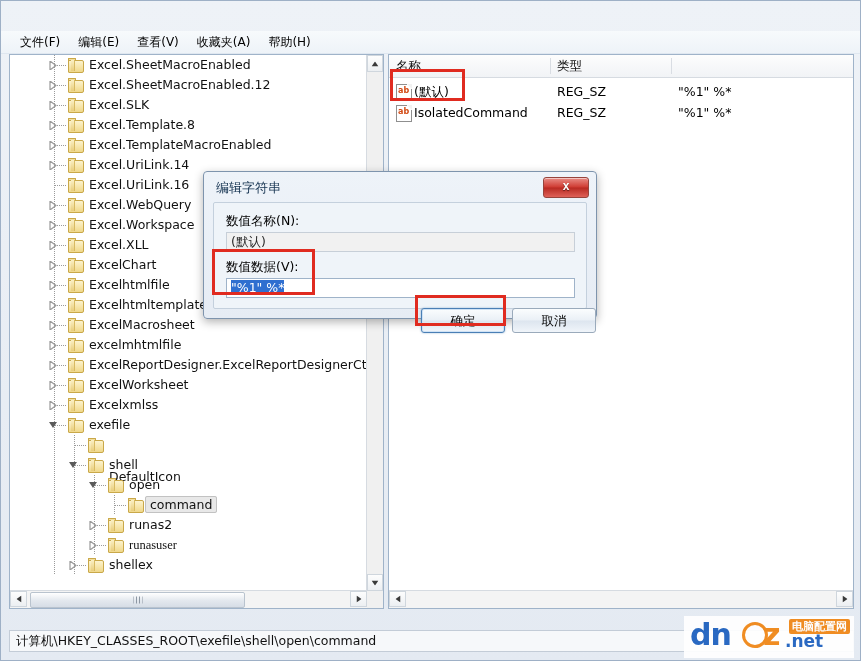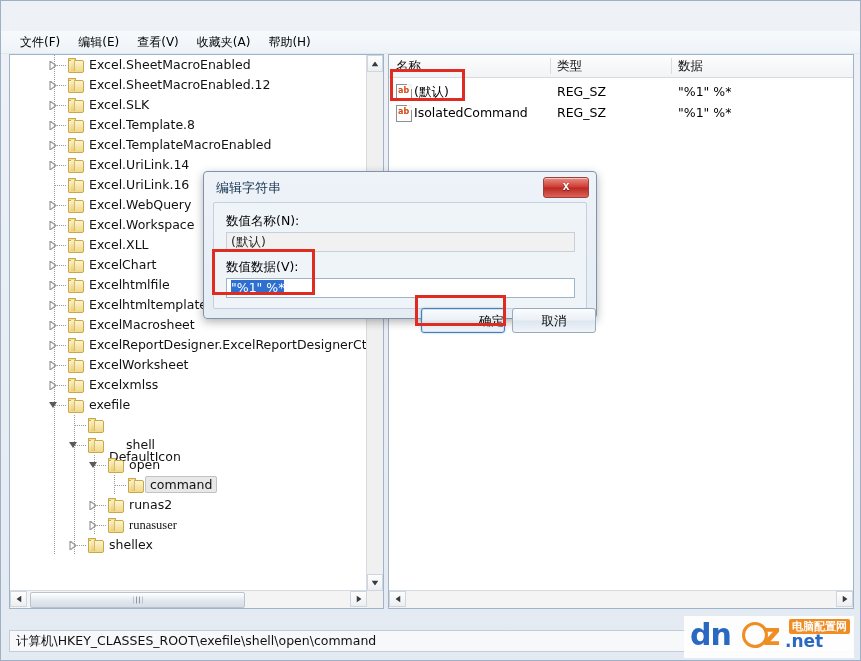--- a/index.html
+++ b/index.html
@@ -207,21 +207,20 @@
   .btn{
     position:absolute;width:84px;height:25px;box-sizing:border-box;
     border:1px solid #9aaabb;border-radius:3px;
     background:linear-gradient(#fbfdfe,#eaf0f6 48%,#dde5ef 52%,#f0f5fa);
     font-size:12.5px;text-align:center;line-height:23px;color:#000;
     font-family:"DejaVu Sans","Liberation Sans",sans-serif;
   }
   .btn.default{
     border:1px solid #4a7fb5;
     box-shadow:inset 0 0 0 1px #cfe2f5, 0 0 2px rgba(74,127,181,.6);
-    text-align:right;
   }
 
   
   .anno{position:absolute;border:3px solid #e02b20;box-sizing:border-box;z-index:60;pointer-events:none;}
 
   
   .wm{
     position:absolute;left:683px;top:615px;width:170px;height:42px;z-index:80;
     background:#fff;opacity:.93;
   }
@@ -475,20 +474,35 @@
           <div class="exp" style="left: 38px;">
             <svg width="8" height="9" viewBox="0 0 8 9">
               <polygon points="1,0 7,4.5 1,9" fill="none" stroke="#9a9a9a" stroke-width="1.2" stroke-linejoin="round"></polygon>
             </svg>
           </div>
           <div class="fold" style="left: 58px;">
             <div class="tab"></div>
             <div class="body"></div>
             <div class="spine"></div>
           </div>
+          <div class="twrap" style="left: 77px;"><span class="tlabel">excelmhtmlfile</span></div>
+        </div>
+        <div class="trow">
+          <div class="guide" style="left: 44px;"></div>
+          <div class="hline" style="left: 45px; width: 11px;"></div>
+          <div class="exp" style="left: 38px;">
+            <svg width="8" height="9" viewBox="0 0 8 9">
+              <polygon points="1,0 7,4.5 1,9" fill="none" stroke="#9a9a9a" stroke-width="1.2" stroke-linejoin="round"></polygon>
+            </svg>
+          </div>
+          <div class="fold" style="left: 58px;">
+            <div class="tab"></div>
+            <div class="body"></div>
+            <div class="spine"></div>
+          </div>
           <div class="twrap" style="left: 77px;"><span class="tlabel">ExcelReportDesigner.ExcelReportDesignerCtrl.1</span></div>
         </div>
         <div class="trow">
           <div class="guide" style="left: 44px;"></div>
           <div class="hline" style="left: 45px; width: 11px;"></div>
           <div class="exp" style="left: 38px;">
             <svg width="8" height="9" viewBox="0 0 8 9">
               <polygon points="1,0 7,4.5 1,9" fill="none" stroke="#9a9a9a" stroke-width="1.2" stroke-linejoin="round"></polygon>
             </svg>
           </div>
@@ -547,21 +561,21 @@
           <div class="exp" style="left: 58px;">
             <svg width="9" height="8" viewBox="0 0 9 8">
               <polygon points="0,1 8,1 4,7" fill="#5a5a5a"></polygon>
             </svg>
           </div>
           <div class="fold" style="left: 78px;">
             <div class="tab"></div>
             <div class="body"></div>
             <div class="spine"></div>
           </div>
-          <div class="twrap" style="left: 114px;"><span class="tlabel">shell</span></div>
+          <div class="twrap" style="left: 97px;"><span class="tlabel">shell</span></div>
         </div>
         <div class="trow">
           <div class="guide" style="left: 44px;"></div>
           <div class="guide" style="left: 64px;"></div>
           <div class="guide" style="left: 84px;"></div>
           <div class="hline" style="left: 85px; width: 11px;"></div>
           <div class="exp" style="left: 78px;">
             <svg width="9" height="8" viewBox="0 0 9 8">
               <polygon points="0,1 8,1 4,7" fill="#5a5a5a"></polygon>
             </svg>
@@ -667,21 +681,20 @@
       </div>
     </div>
   </div>
 
   <div class="pane right-pane">
     <div class="lhead">
       <div class="col" style="left:0;width:161px">名称</div>
       <div class="div" style="left:161px"></div>
       <div class="col" style="left:161px;width:121px">类型</div>
       <div class="div" style="left:282px"></div>
-      <div class="col" style="left:282px;width:182px">数据</div>
     </div>
 
     <div class="lrow" style="top:26px">
       <div class="abico">
           <span>ab</span>
         </div>
       <div class="c" style="left:25px;width:136px">(默认)</div>
       <div class="c" style="left:168px;width:114px">REG_SZ</div>
       <div class="c" style="left:289px;width:175px">"%1" %*</div>
     </div>

